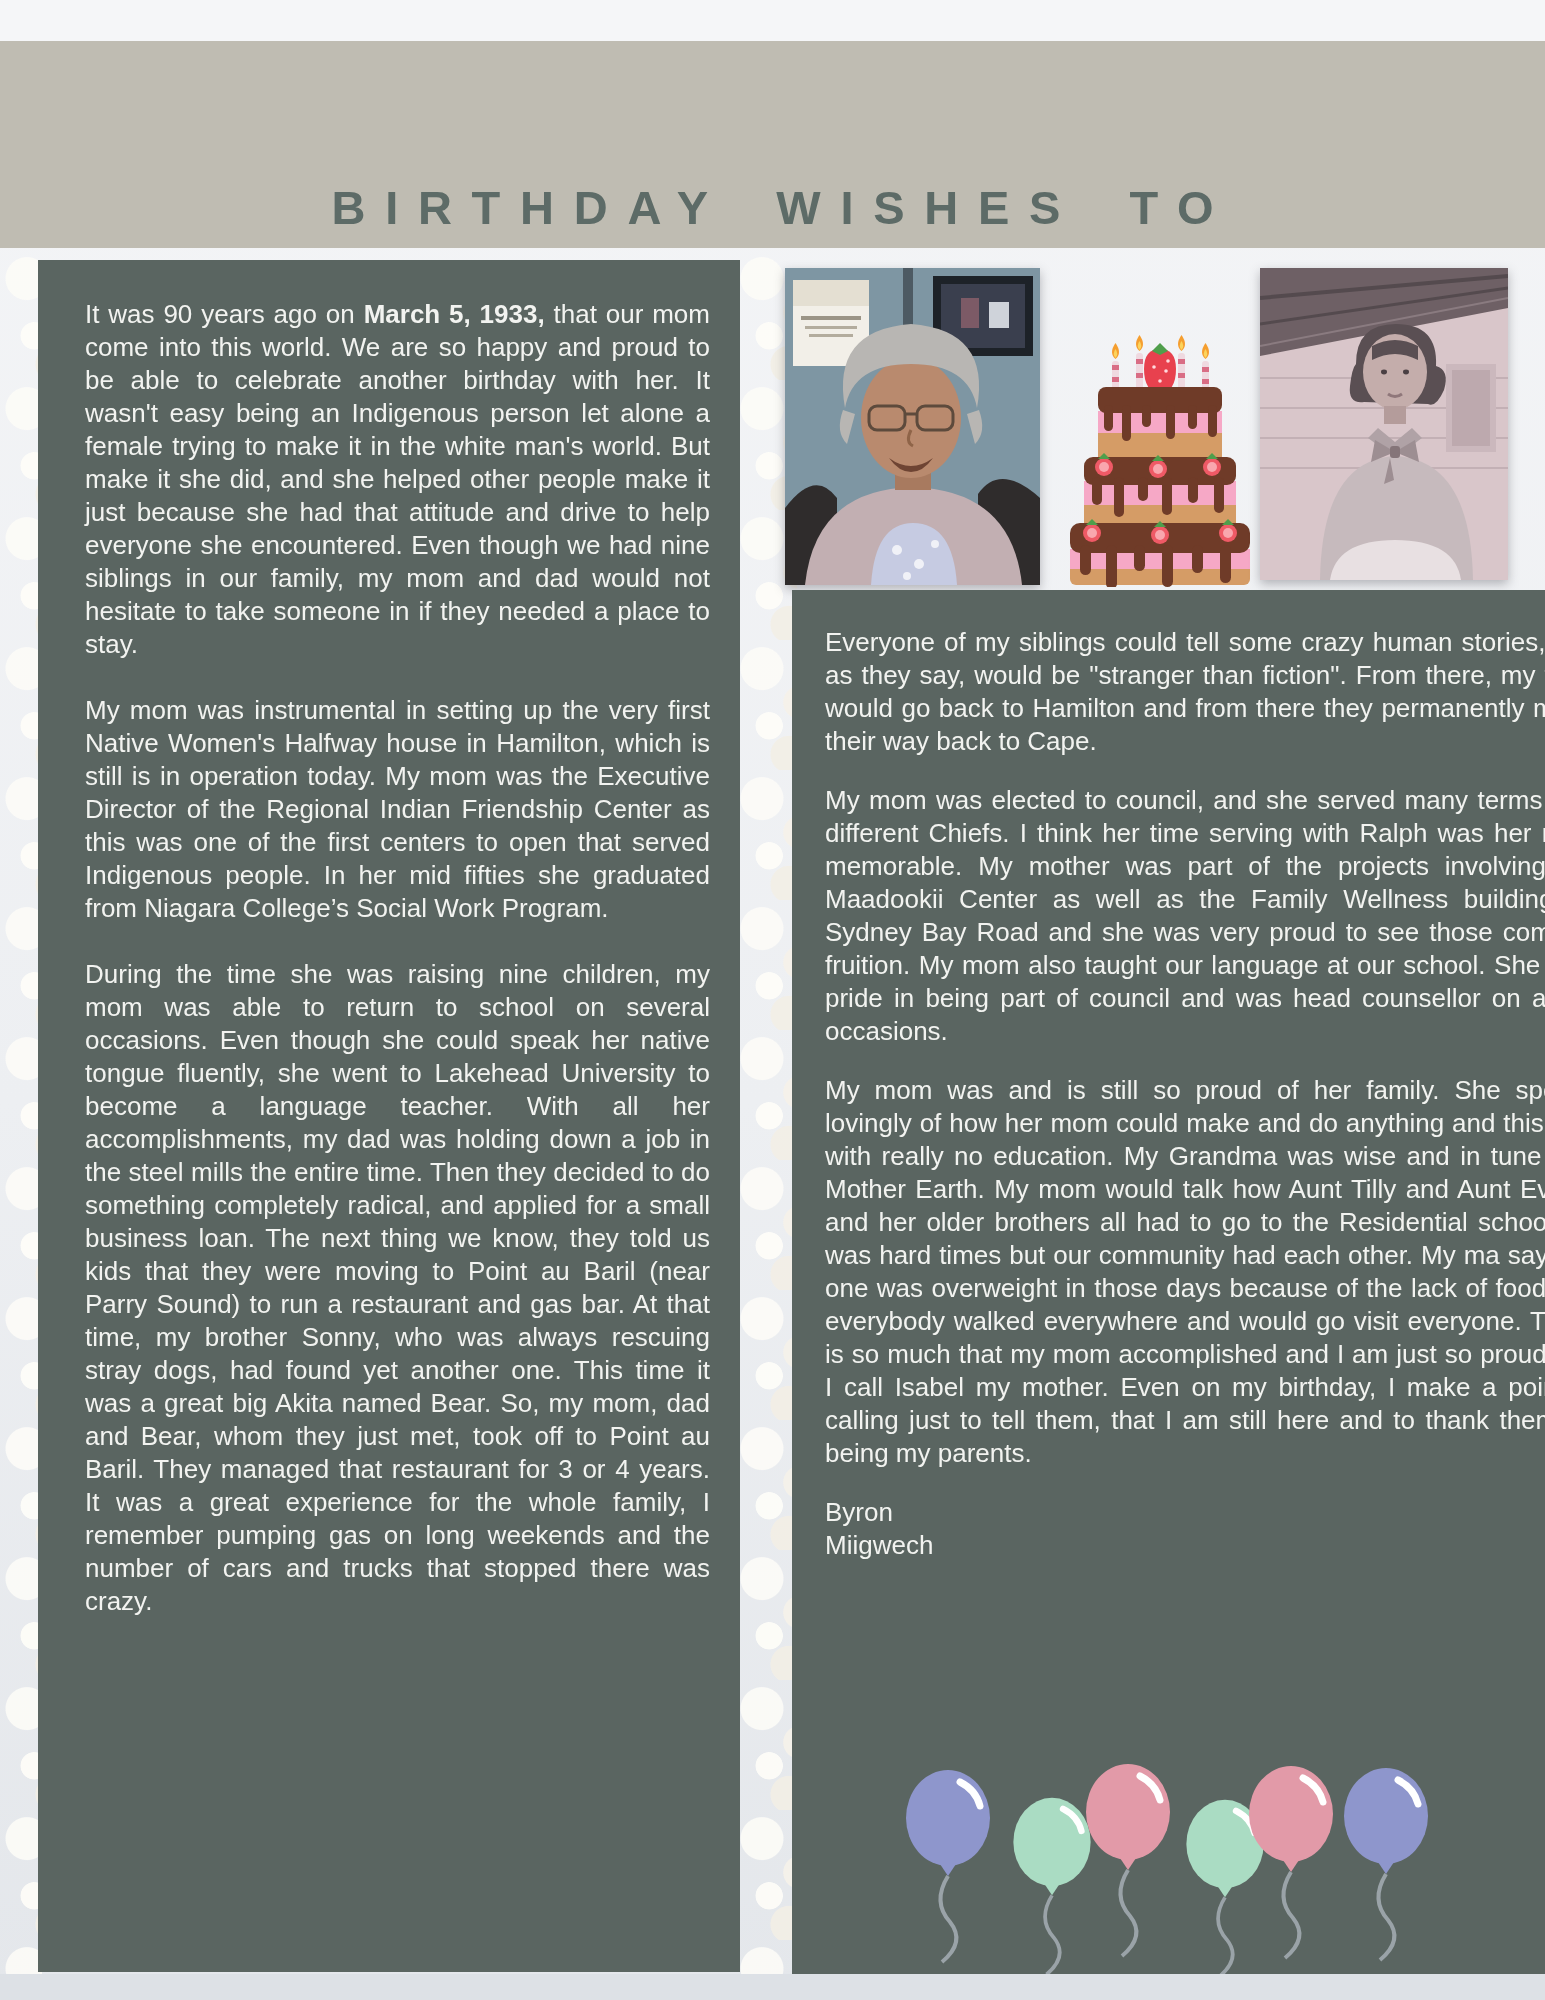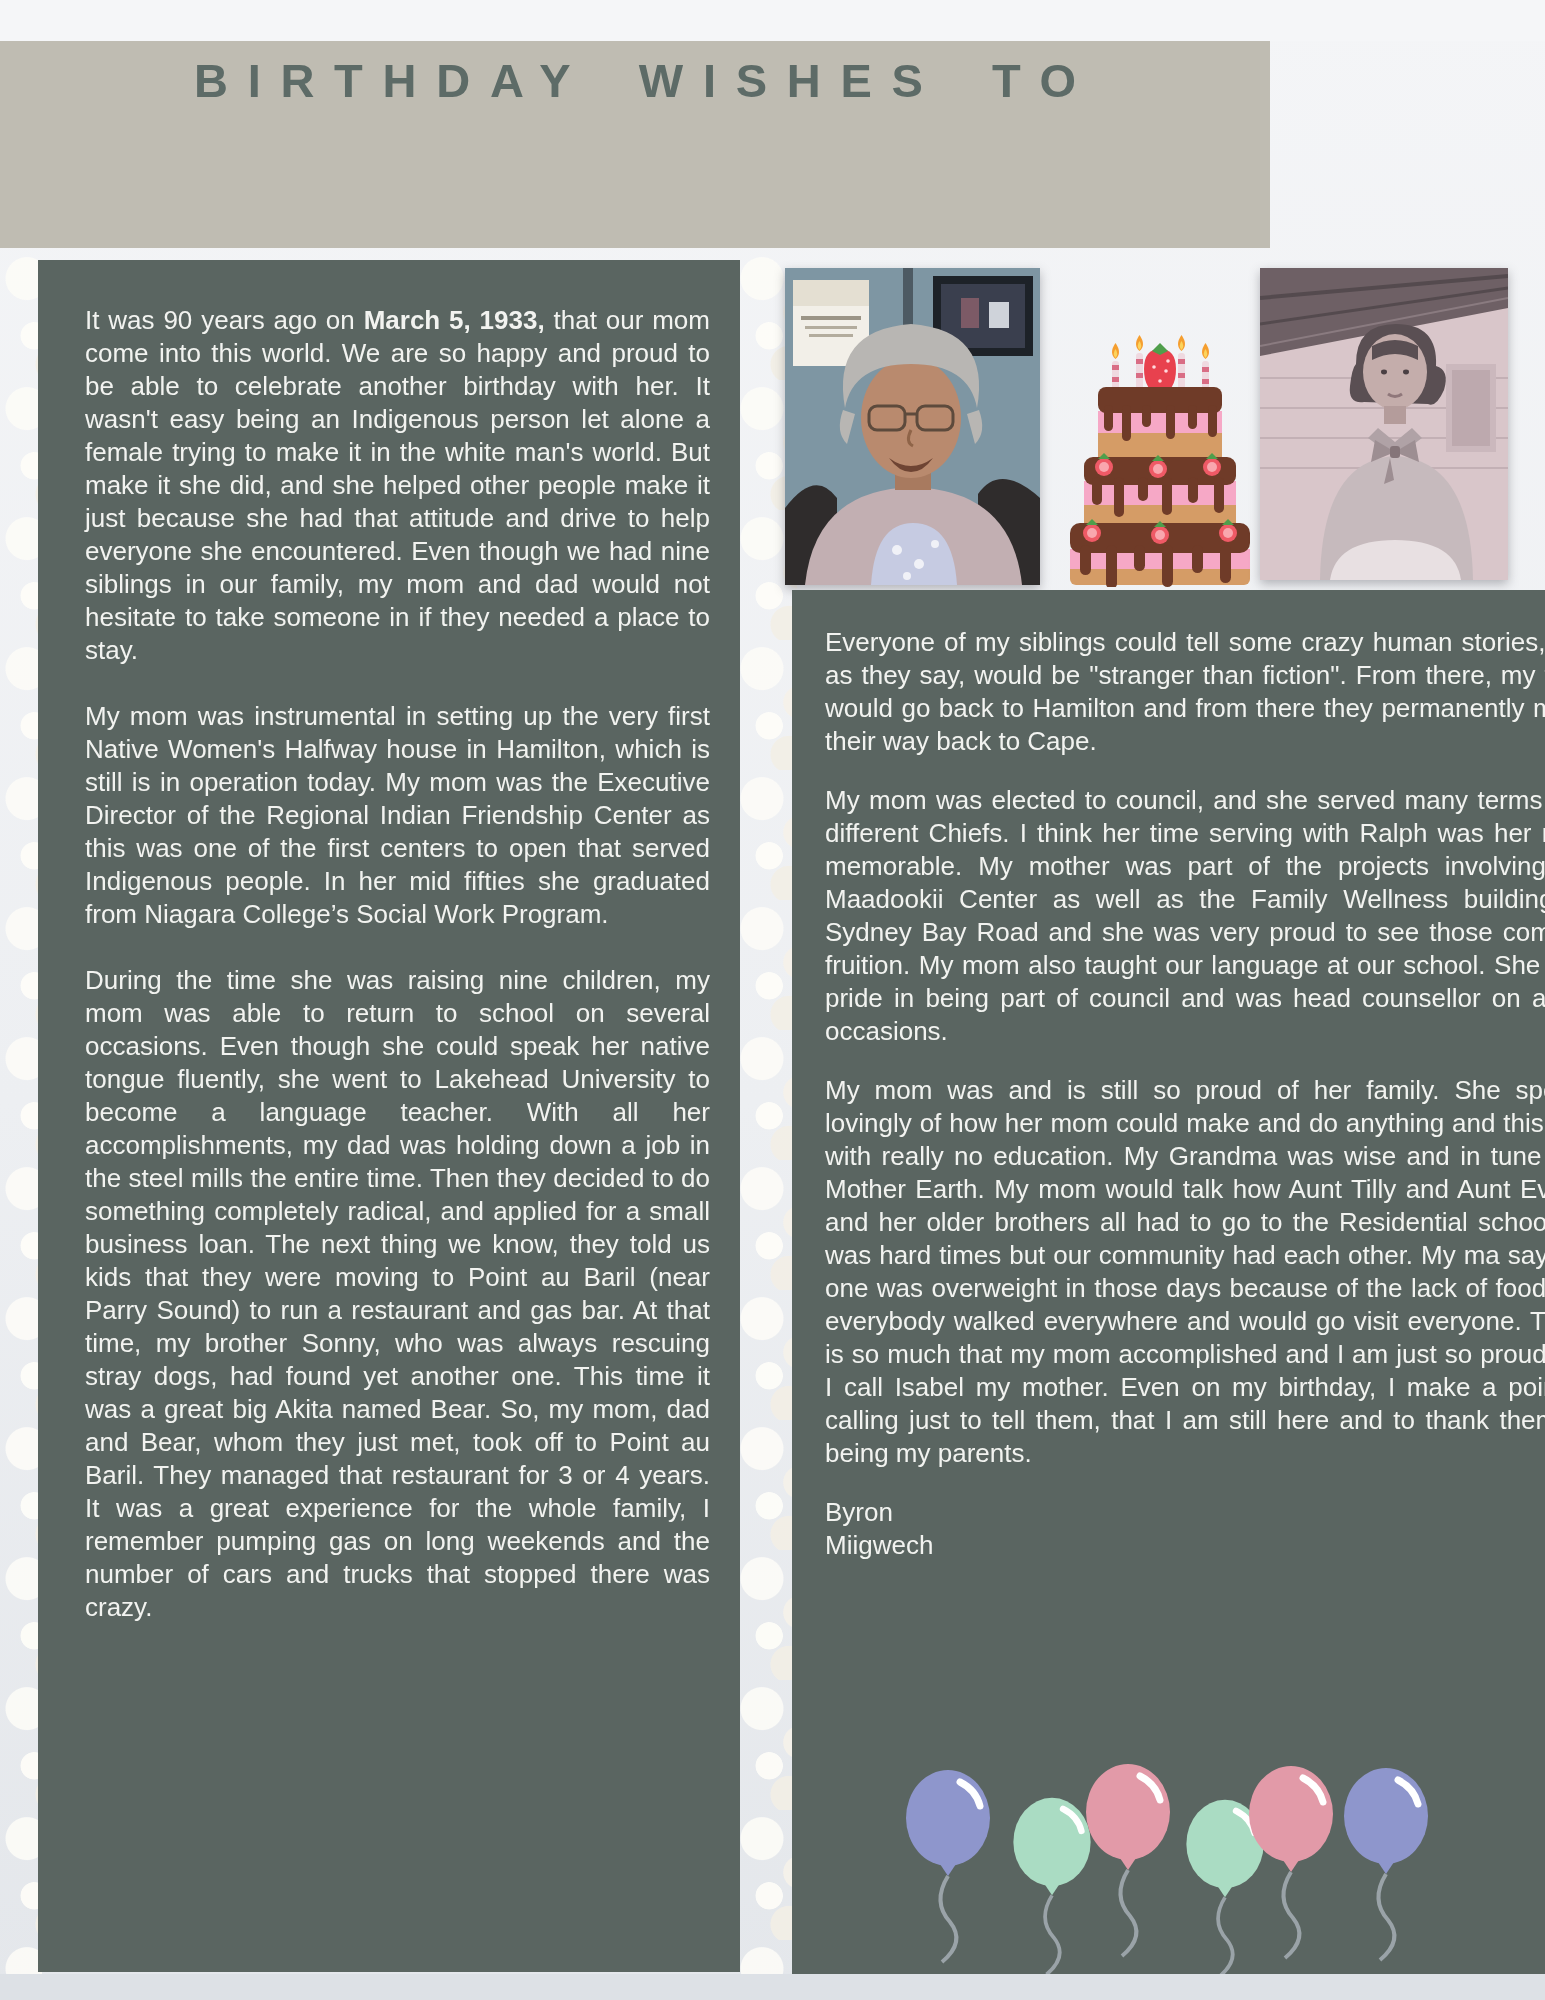--- a/index.html
+++ b/index.html
@@ -21,44 +21,44 @@
       radial-gradient(circle 19px at 60% 88%, #f3efe6 95%, transparent 100%);
     background-size:90px 130px;
     opacity:.9;
   }
   .flower-strip.left{left:0;width:42px;}
   .flower-strip.gap{left:735px;width:62px;}
   .top-strip{position:absolute;left:0;top:0;width:1545px;height:41px;background:#f5f6f8;}
   .bottom-strip{position:absolute;left:0;top:1974px;width:1545px;height:26px;background:#dde1e6;}
 
   .title-band{
-    position:absolute;left:0;top:41px;width:1270px;height:207px;
+    position:absolute;left:0;top:41px;width:1545px;height:207px;
     background:#bfbcb2;
-    display:flex;flex-direction:column;align-items:center;justify-content:flex-start;
+    display:flex;flex-direction:column;align-items:center;justify-content:flex-end;
   }
   .title-line{
     color:#5d6b67;
     font-weight:bold;
     font-size:47px;
     letter-spacing:0.42em;
     word-spacing:0.35em;
     line-height:80px;
     white-space:nowrap;
     text-indent:0.42em; 
   }
 
   .panel{
     position:absolute;
     background:#5a6561;
     color:#f2f3f0;
     font-size:26px;line-height:33px;
     text-align:justify;
     box-sizing:border-box;
   }
-  .panel p{margin:8px 0 33px 0;}
+  .panel p{margin:2px 0 33px 0;}
   .panel p:last-child{margin-bottom:0;}
   .panel-left{
     left:38px;top:260px;width:702px;height:1712px;
     padding:36px 30px 30px 47px;
   }
   .panel-right{
     left:792px;top:590px;width:828px;height:1384px;
     padding:36px 22px 30px 33px;
   }
   .panel-right p{margin:0 0 26px 0;}

